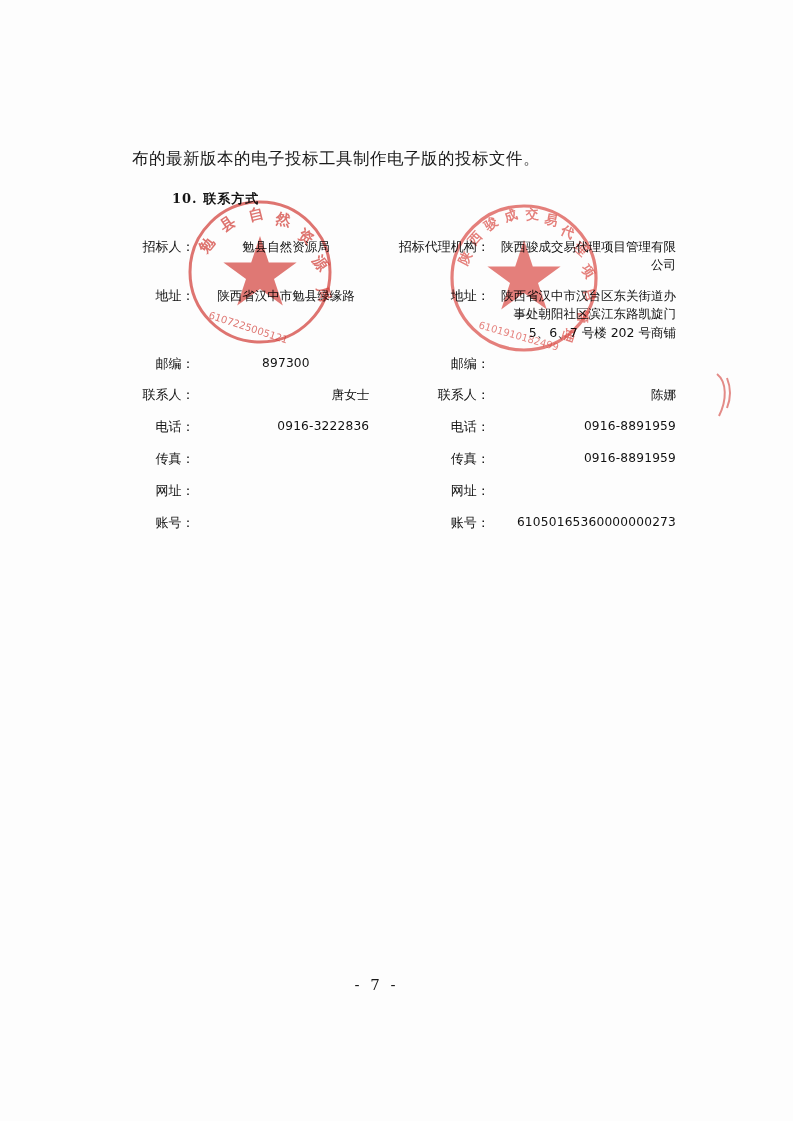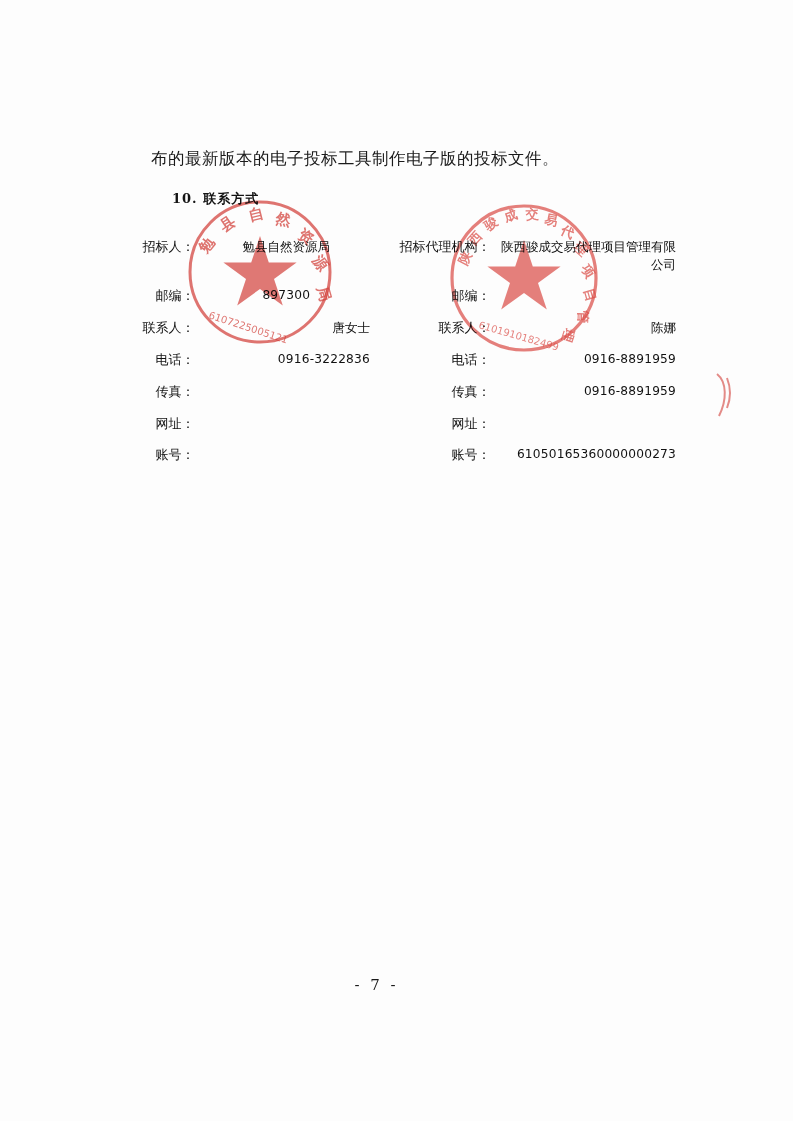--- a/index.html
+++ b/index.html
@@ -21,21 +21,20 @@
   
   .intro-line {
     position: absolute;
     left: 132px;
     top: 148px;
     font-size: 16.5px;
     letter-spacing: 0.5px;
     font-family: "DejaVu Serif", "Liberation Serif", serif;
     color: #1b1b1b;
     white-space: nowrap;
-    margin-left: 19px;
   }
   .section-heading {
     position: absolute;
     left: 172px;
     top: 190px;
     font-size: 13px;
     font-weight: bold;
     font-family: "DejaVu Serif", "Liberation Serif", serif;
     letter-spacing: 1px;
     color: #141414;
@@ -130,20 +129,27 @@
   <div class="section-heading">10. 联系方式</div>
 
   <table class="contact-table">
     <tbody>
       <tr>
         <td class="lbl col-left-lbl">招标人：</td>
         <td class="val col-left-val val-cjk center-val">勉县自然资源局</td>
         <td class="col-gap"></td>
         <td class="lbl col-right-lbl">招标代理机构：</td>
         <td class="val col-right-val val-cjk">陕西骏成交易代理项目管理有限公司</td>
+      </tr>
+      <tr>
+        <td class="lbl col-left-lbl">地址：</td>
+        <td class="val col-left-val val-cjk center-val">陕西省汉中市勉县绿缘路</td>
+        <td class="col-gap"></td>
+        <td class="lbl col-right-lbl">地址：</td>
+        <td class="val col-right-val val-cjk">陕西省汉中市汉台区东关街道办事处朝阳社区滨江东路凯旋门 5、6、7 号楼 202 号商铺</td>
       </tr>
       <tr>
         <td class="lbl col-left-lbl">邮编：</td>
         <td class="val col-left-val val-num center-val">897300</td>
         <td class="col-gap"></td>
         <td class="lbl col-right-lbl">邮编：</td>
         <td class="val col-right-val val-num"></td>
       </tr>
       <tr>
         <td class="lbl col-left-lbl">联系人：</td>

